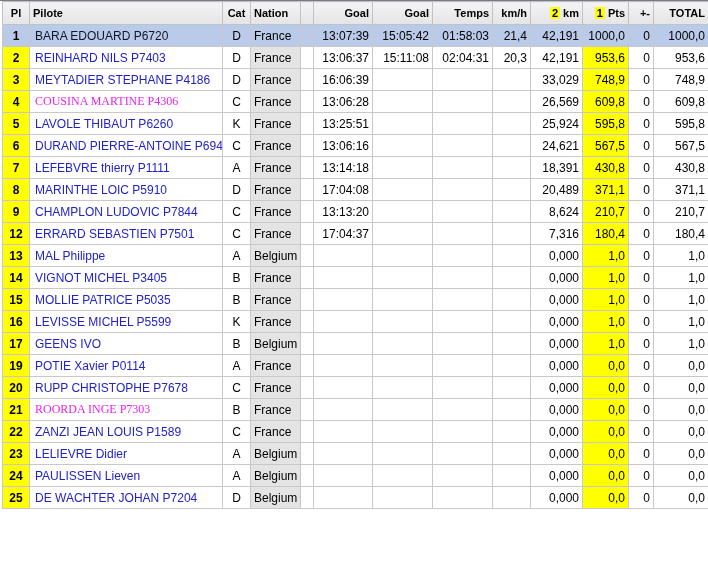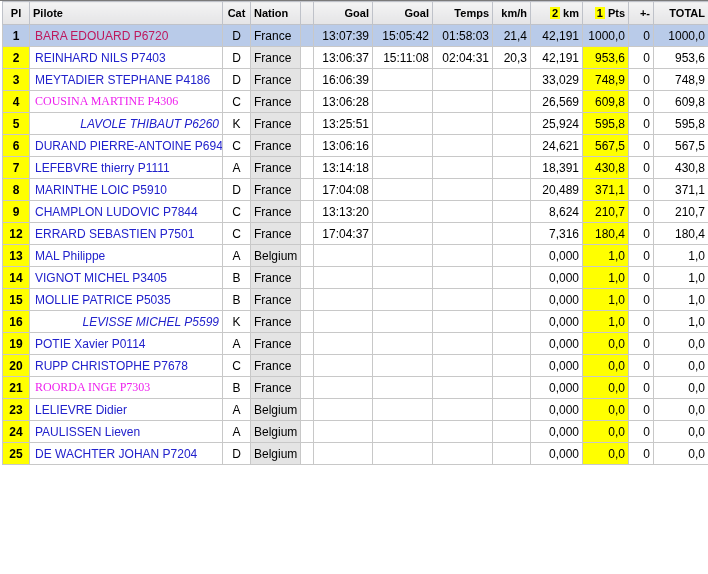--- a/index.html
+++ b/index.html
@@ -36,28 +36,28 @@
   thead th.h-pl{text-align:center;}
   thead th.h-left{text-align:left;}
   tbody td{height:22px;}
   td.pl{
     background:var(--hl);
     font-weight:bold;
     text-align:center;
   }
   td.name{color:var(--blue);text-align:left;padding-left:5px;}
   td.name.magenta{color:var(--magenta);font-family:Liberation Serif, serif;}
-  td.name.italic{font-style:italic;text-align:right;}
+  td.name.italic{}
   td.cat{text-align:center;}
   td.nation{background:var(--natbg);margin-top:10px;}
   td.gap{background:#ffffff;}
   td.num{text-align:right;}
   td.pts{background:var(--hl);}
   tr.sel td{background:var(--sel);}
-  tr.sel td.name{color:#be185d;}
+  tr.sel td.name{color:#0f172a;}
   .mark{
     background:var(--hl);
     padding:0 2px;
     display:inline-block;
   }
 </style>
 </head>
 <body>
 
 <table>
@@ -298,20 +298,35 @@
         <td class="num"></td>
         <td class="num"></td>
         <td class="num"></td>
         <td class="num"></td>
         <td class="num">0,000</td>
         <td class="num pts">1,0</td>
         <td class="num">0</td>
         <td class="num">1,0</td>
       </tr>
       <tr>
+        <td class="pl">17</td>
+        <td class="name">GEENS IVO</td>
+        <td class="cat">B</td>
+        <td class="nation">Belgium</td>
+        <td class="gap"></td>
+        <td class="num"></td>
+        <td class="num"></td>
+        <td class="num"></td>
+        <td class="num"></td>
+        <td class="num">0,000</td>
+        <td class="num pts">1,0</td>
+        <td class="num">0</td>
+        <td class="num">1,0</td>
+      </tr>
+      <tr>
         <td class="pl">19</td>
         <td class="name">POTIE Xavier P0114</td>
         <td class="cat">A</td>
         <td class="nation">France</td>
         <td class="gap"></td>
         <td class="num"></td>
         <td class="num"></td>
         <td class="num"></td>
         <td class="num"></td>
         <td class="num">0,000</td>
@@ -331,20 +346,35 @@
         <td class="num"></td>
         <td class="num">0,000</td>
         <td class="num pts">0,0</td>
         <td class="num">0</td>
         <td class="num">0,0</td>
       </tr>
       <tr>
         <td class="pl">21</td>
         <td class="name magenta">ROORDA INGE P7303</td>
         <td class="cat">B</td>
+        <td class="nation">France</td>
+        <td class="gap"></td>
+        <td class="num"></td>
+        <td class="num"></td>
+        <td class="num"></td>
+        <td class="num"></td>
+        <td class="num">0,000</td>
+        <td class="num pts">0,0</td>
+        <td class="num">0</td>
+        <td class="num">0,0</td>
+      </tr>
+      <tr>
+        <td class="pl">22</td>
+        <td class="name">ZANZI JEAN LOUIS P1589</td>
+        <td class="cat">C</td>
         <td class="nation">France</td>
         <td class="gap"></td>
         <td class="num"></td>
         <td class="num"></td>
         <td class="num"></td>
         <td class="num"></td>
         <td class="num">0,000</td>
         <td class="num pts">0,0</td>
         <td class="num">0</td>
         <td class="num">0,0</td>

